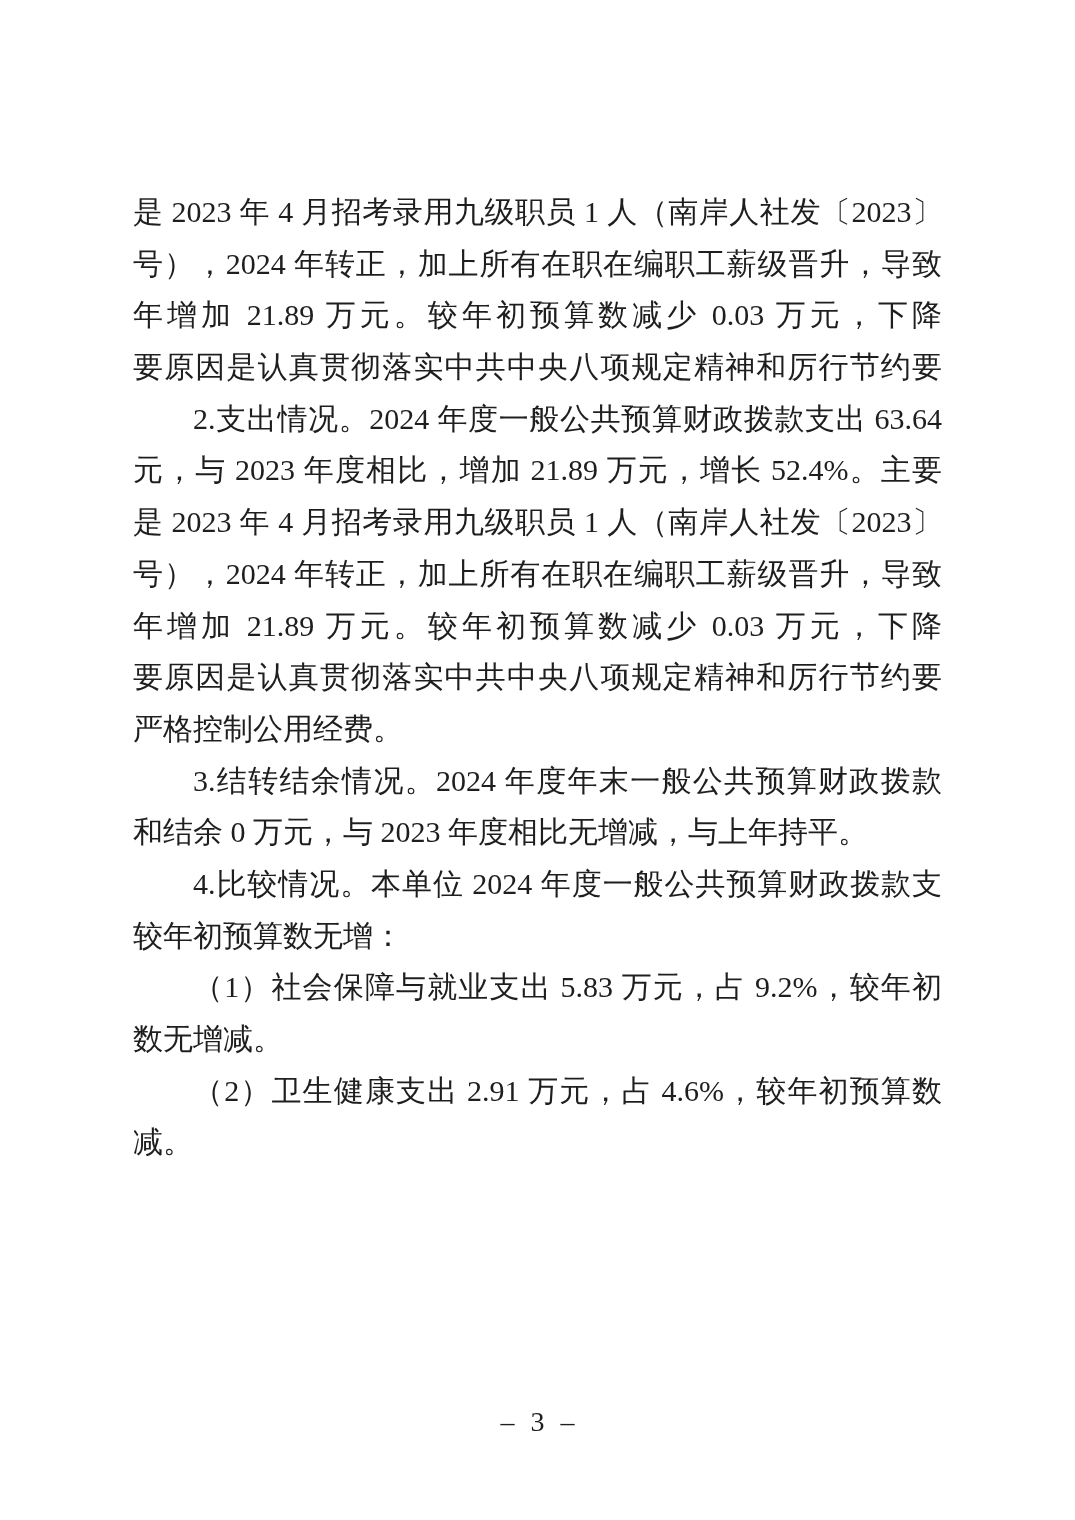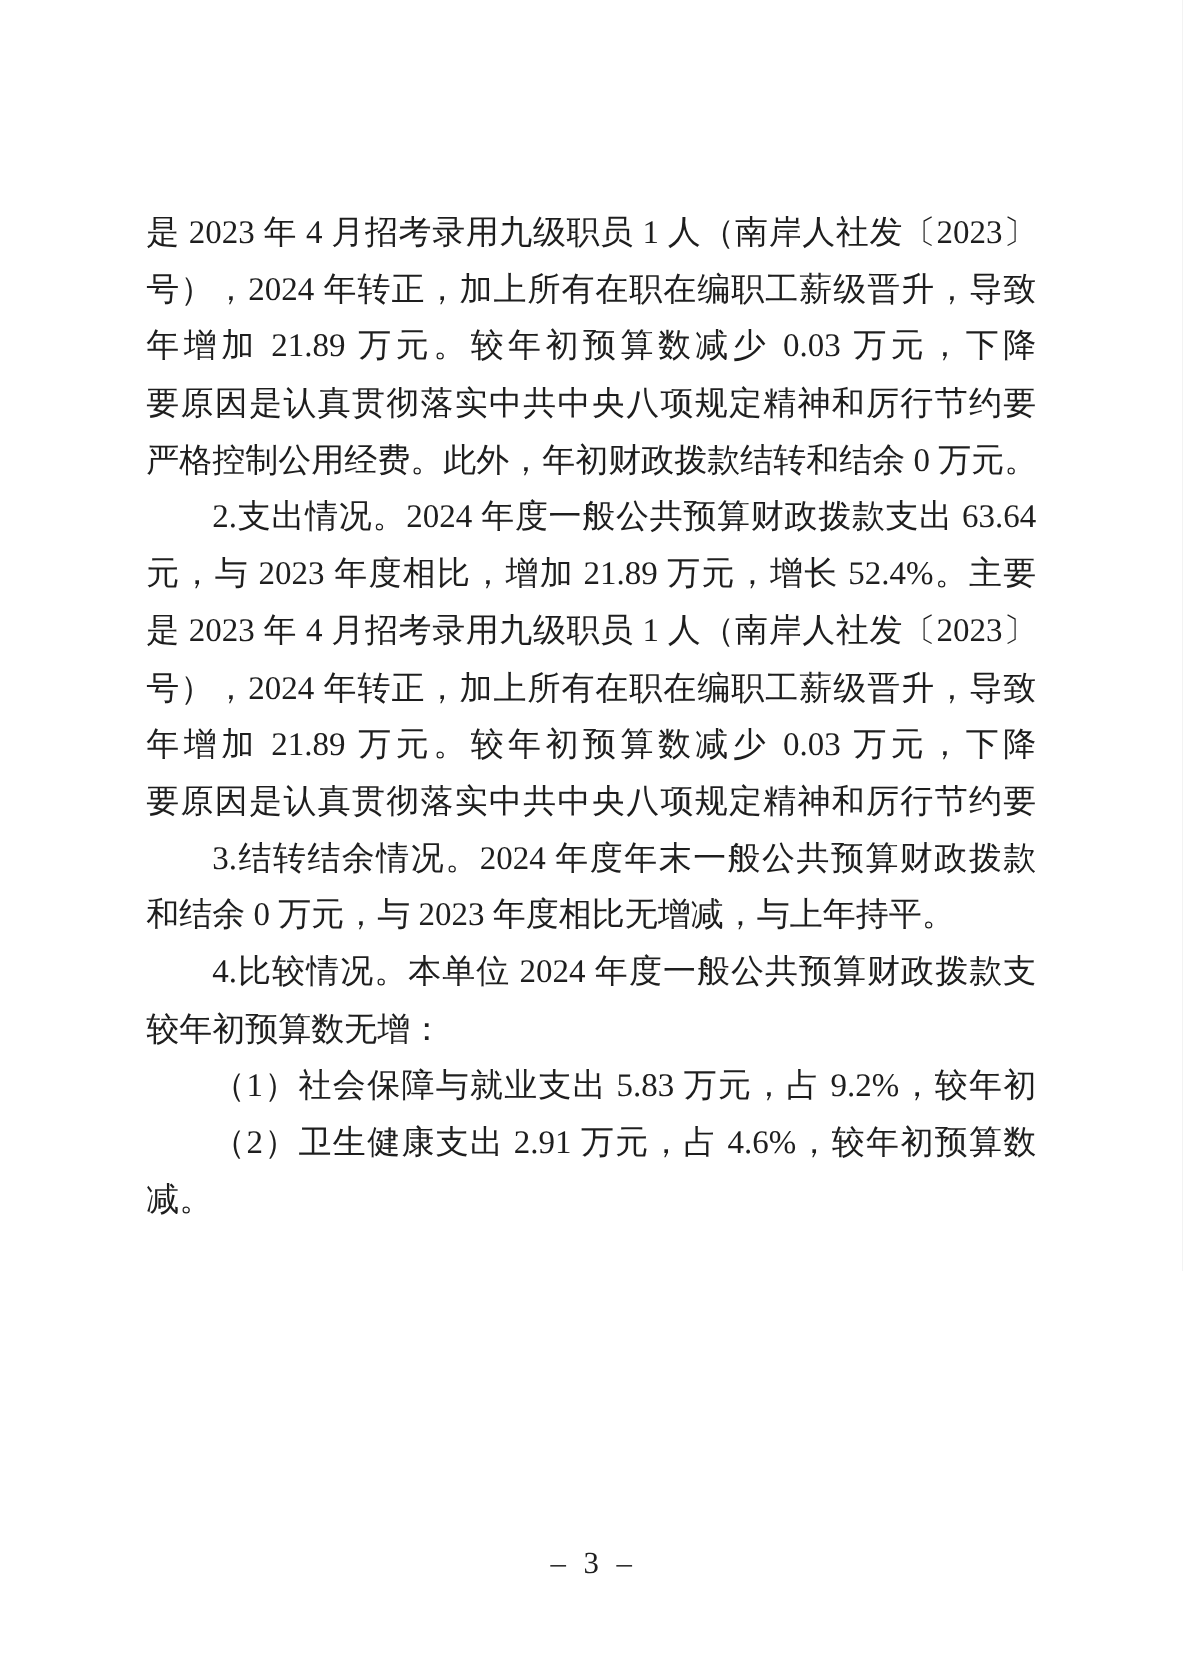--- a/index.html
+++ b/index.html
@@ -49,29 +49,30 @@
 </style>
 </head>
 <body>
 
 <div class="page">
   <div class="body-text">
       <div class="line j">是 2023 年 4 月招考录用九级职员 1 人（南岸人社发〔2023〕71</div>
       <div class="line j">号），2024 年转正，加上所有在职在编职工薪级晋升，导致比上</div>
       <div class="line j">年增加 21.89 万元。较年初预算数减少 0.03 万元，下降 0.1%。主</div>
       <div class="line j">要原因是认真贯彻落实中共中央八项规定精神和厉行节约要求，</div>
-      <div class="line">严格控制公用经费。此外，年初财政拨款结转和结余 0 万元。</div>
       <div class="line j ind">2.支出情况。2024 年度一般公共预算财政拨款支出 63.64 万</div>
       <div class="line j">元，与 2023 年度相比，增加 21.89 万元，增长 52.4%。主要原因</div>
       <div class="line j">是 2023 年 4 月招考录用九级职员 1 人（南岸人社发〔2023〕71</div>
       <div class="line j">号），2024 年转正，加上所有在职在编职工薪级晋升，导致比上</div>
       <div class="line j">年增加 21.89 万元。较年初预算数减少 0.03 万元，下降 0.1%。主</div>
       <div class="line j">要原因是认真贯彻落实中共中央八项规定精神和厉行节约要求，</div>
+      <div class="line">严格控制公用经费。</div>
       <div class="line j ind">3.结转结余情况。2024 年度年末一般公共预算财政拨款结转</div>
       <div class="line">和结余 0 万元，与 2023 年度相比无增减，与上年持平。</div>
       <div class="line j ind">4.比较情况。本单位 2024 年度一般公共预算财政拨款支出主</div>
       <div class="line">较年初预算数无增：</div>
       <div class="line j ind">（1）社会保障与就业支出 5.83 万元，占 9.2%，较年初预算</div>
+      <div class="line">数无增减。</div>
       <div class="line j ind">（2）卫生健康支出 2.91 万元，占 4.6%，较年初预算数无增</div>
       <div class="line">减。</div>
     </div>
   <div class="footer">– 3 –</div>
 </div>
 
 </body></html>

